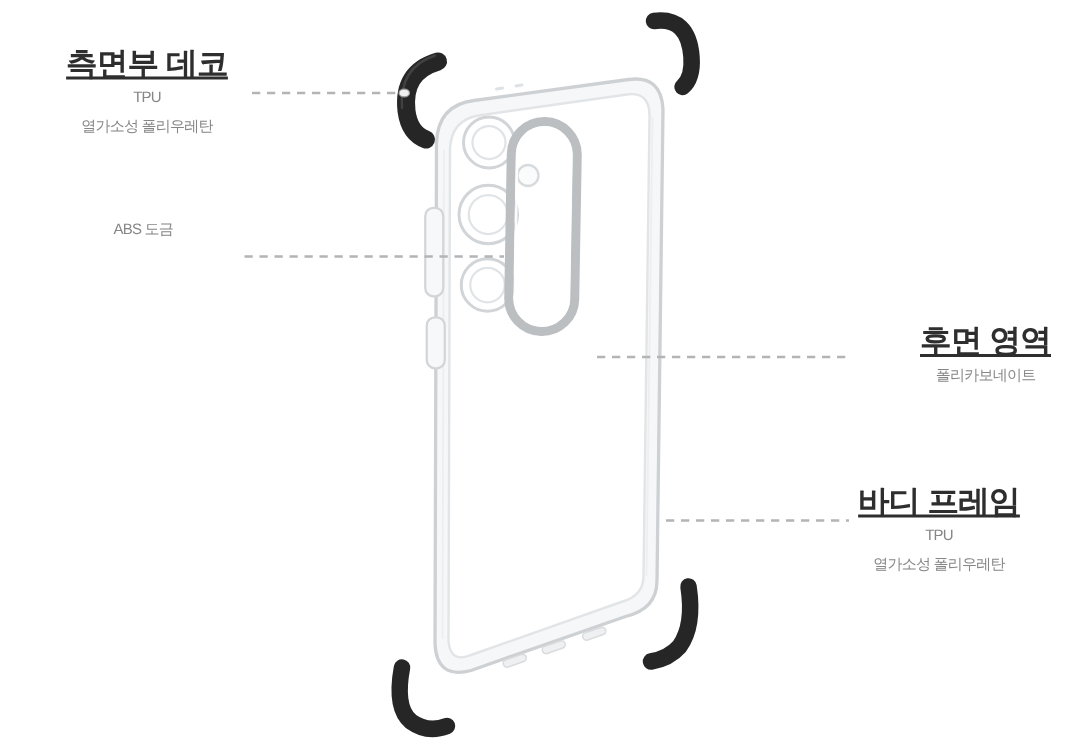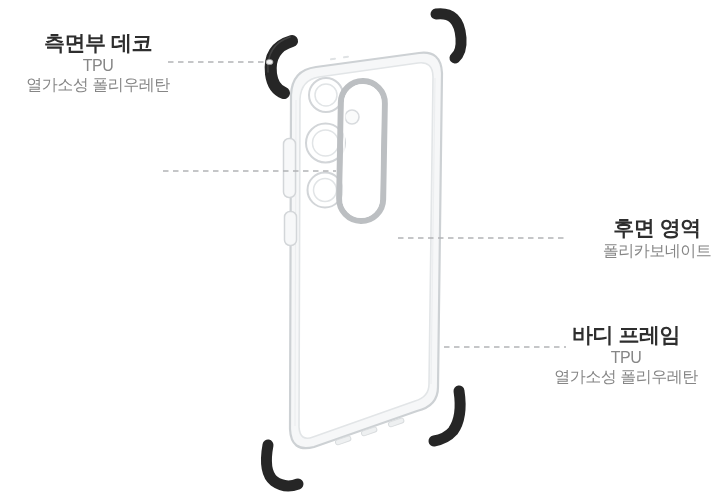--- a/index.html
+++ b/index.html
@@ -8,23 +8,24 @@
     background: var(--background, #ffffff);
     font-family: "Liberation Sans", "DejaVu Sans", sans-serif;
   }
   .illustration { position:absolute; left:0; top:0; }
 
   
   .label { position:absolute; text-align:center; }
   .label-title {
     font-size:21px; font-weight:bold; line-height:26px; letter-spacing:-0.5px;
     color: var(--label-title, #2e2e2e);
+    text-decoration: underline;
   }
   .label-sub {
-    font-size:16px; line-height:19px; letter-spacing:-0.5px;
+    font-size:10px; line-height:19px; letter-spacing:-0.5px;
     color: var(--label-sub, #868686);
   }
   .label-sub:first-of-type { margin-top:5px; }
 
   #label-side   { left:18px;  top:30px;  width:160px; }
   #label-camera { left:8px;   top:139px; width:175px; }
   #label-rear   { left:579px; top:215px; width:156px; }
   #label-frame  { left:546px; top:322px; width:160px; }
 
   
@@ -105,20 +106,21 @@
     </g>
   </svg>
 
   <div class="label" id="label-side">
     <div class="label-title">측면부 데코</div>
     <div class="label-sub">TPU</div>
     <div class="label-sub">열가소성 폴리우레탄</div>
   </div>
 
   <div class="label" id="label-camera">
+    <div class="label-sub">ABS 도금</div>
   </div>
 
   <div class="label" id="label-rear">
     <div class="label-title">후면 영역</div>
     <div class="label-sub">폴리카보네이트</div>
   </div>
 
   <div class="label" id="label-frame">
     <div class="label-title">바디 프레임</div>
     <div class="label-sub">TPU</div>

